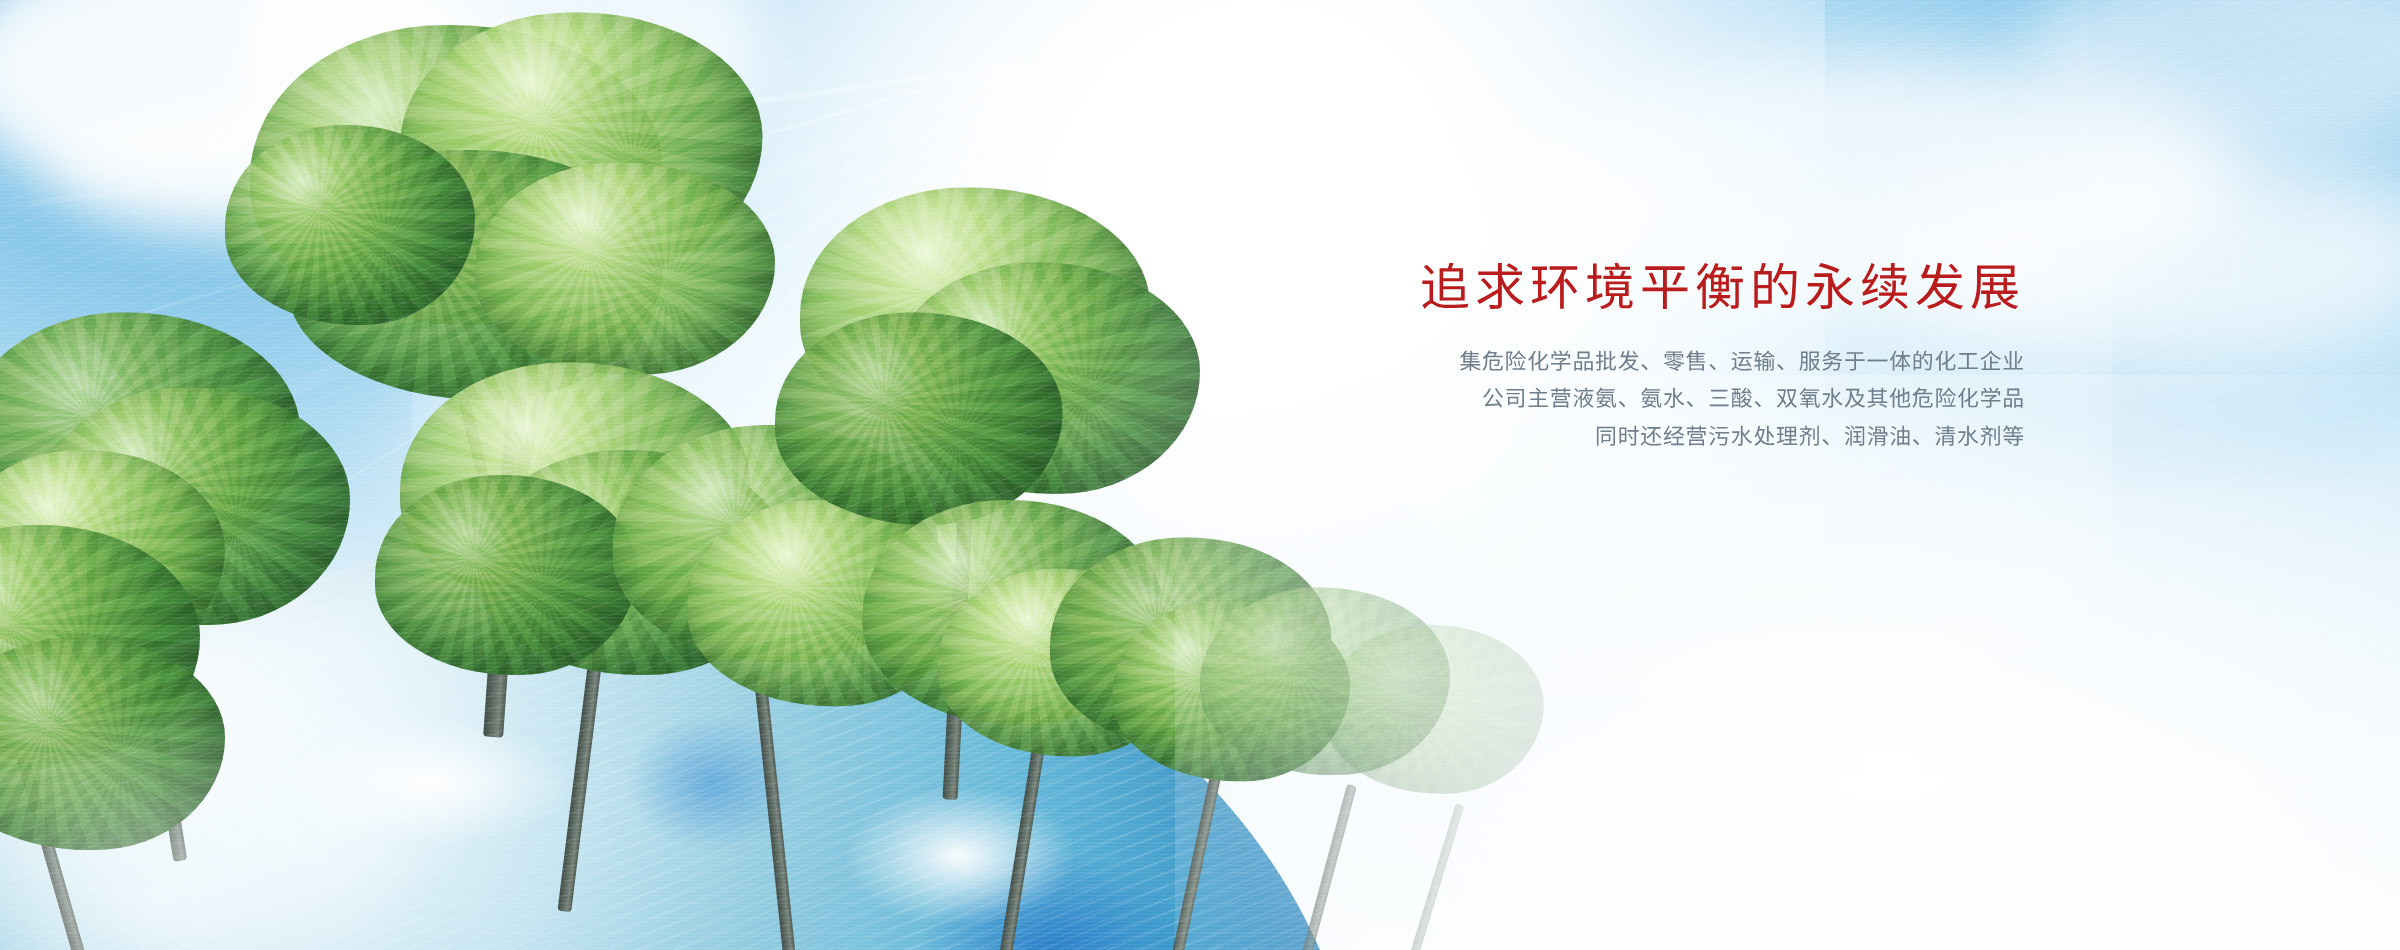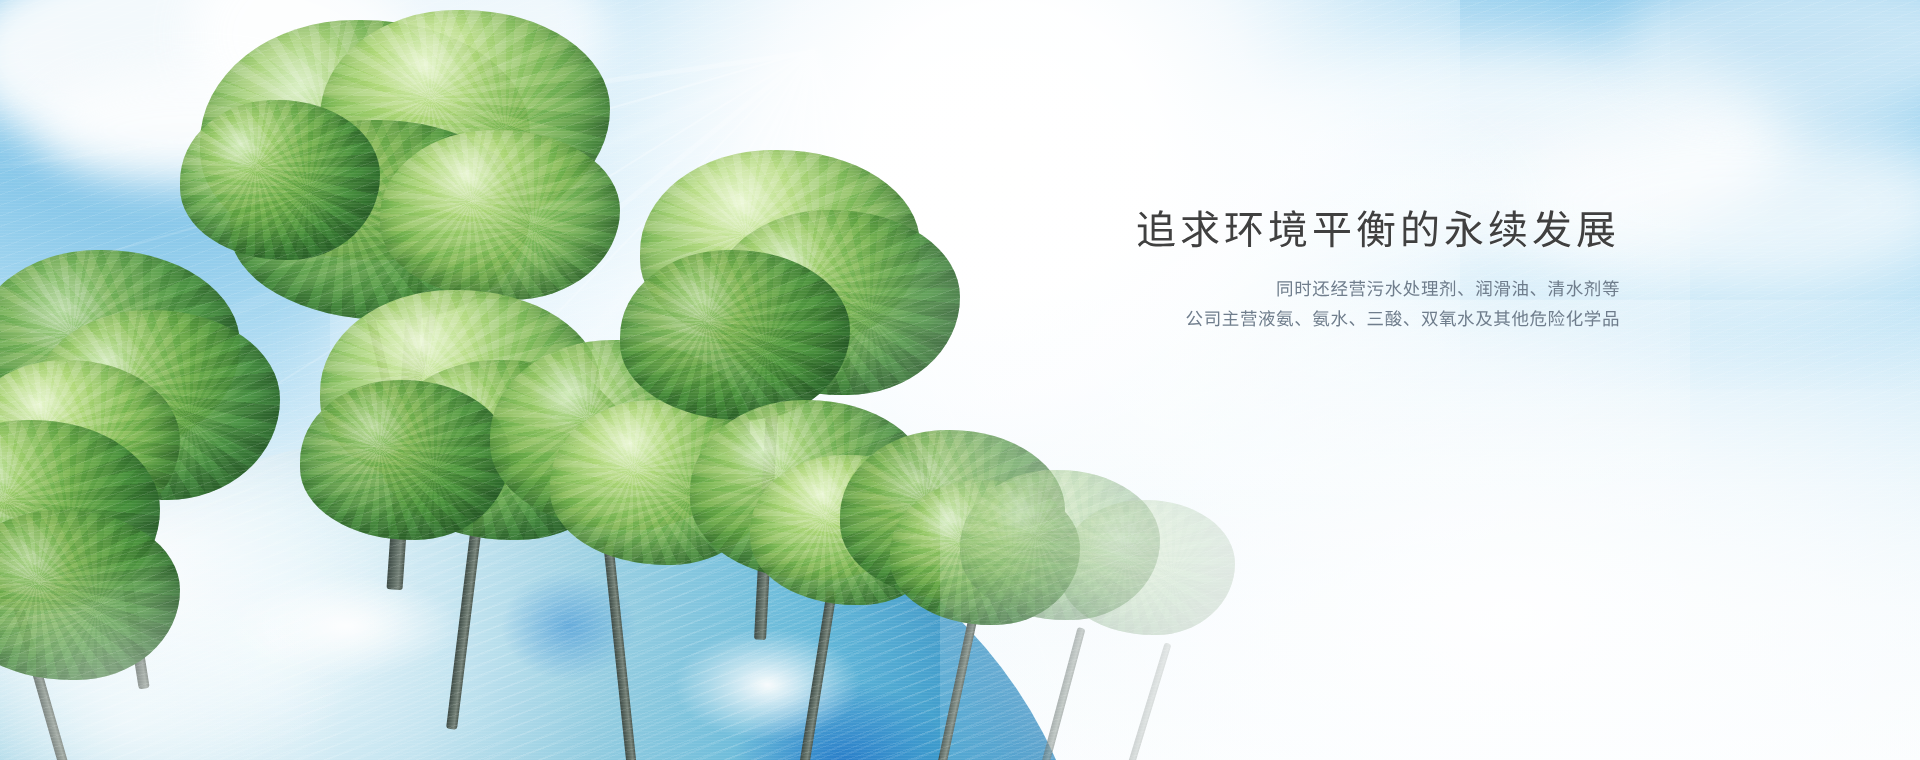--- a/index.html
+++ b/index.html
@@ -214,21 +214,21 @@
     font-size:54px;
     color:#1569c7;
     text-shadow:0 1px 2px rgba(255,255,255,.75);
   }
   .headline .l2 { display:block; }
   .tagline {
     margin-top:26px;
     font-size:40px;
     font-weight:normal;
     letter-spacing:4px;
-    color:#404040;
+    color:#b91c1c;
     text-shadow:0 1px 2px rgba(255,255,255,.7);
   }
   .desc {
     margin-top:18px;
     font-size:17.5px;
     line-height:1.72;
     color:#6f7d8c;
     letter-spacing:.6px;
   }
   .desc p { white-space:nowrap; }
@@ -432,19 +432,20 @@
   <div class="copy-veil"></div>
 
   <div class="copy">
 
     <h1 class="headline">
     </h1>
 
     <div class="tagline">追求环境平衡的永续发展</div>
 
     <div class="desc">
+      <p>集危险化学品批发、零售、运输、服务于一体的化工企业</p>
+      <p>公司主营液氨、氨水、三酸、双氧水及其他危险化学品</p>
       <p>同时还经营污水处理剂、润滑油、清水剂等</p>
-      <p>公司主营液氨、氨水、三酸、双氧水及其他危险化学品</p>
     </div>
 
   </div>
 
 </div>
 
 </body></html>

